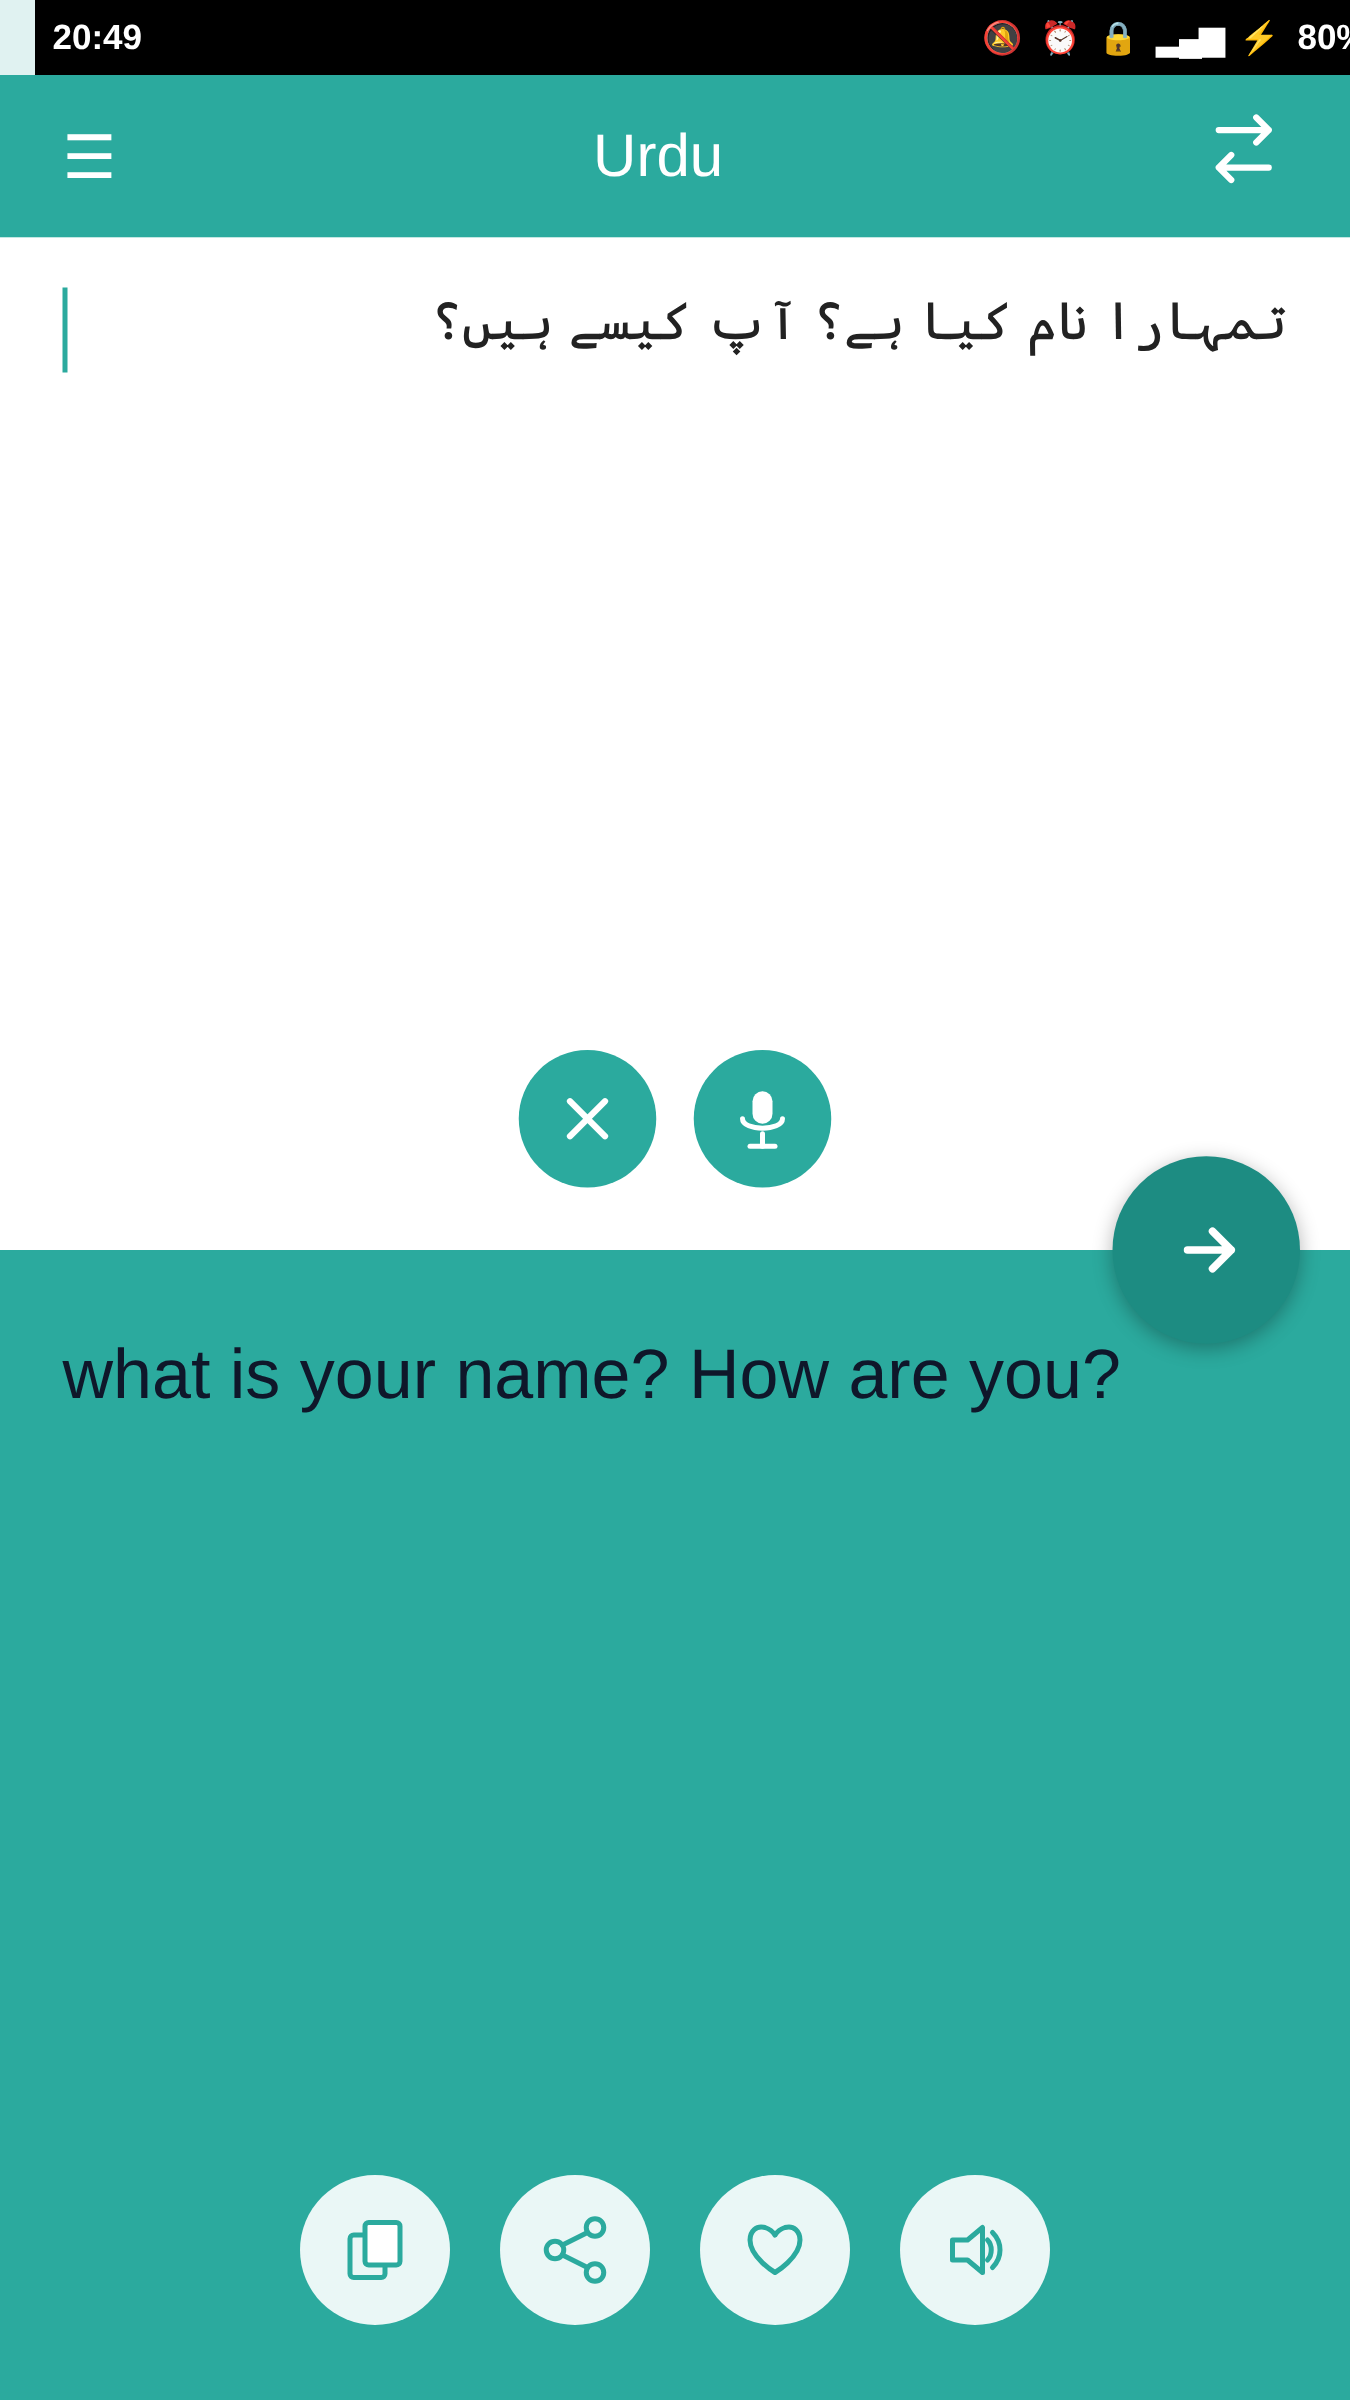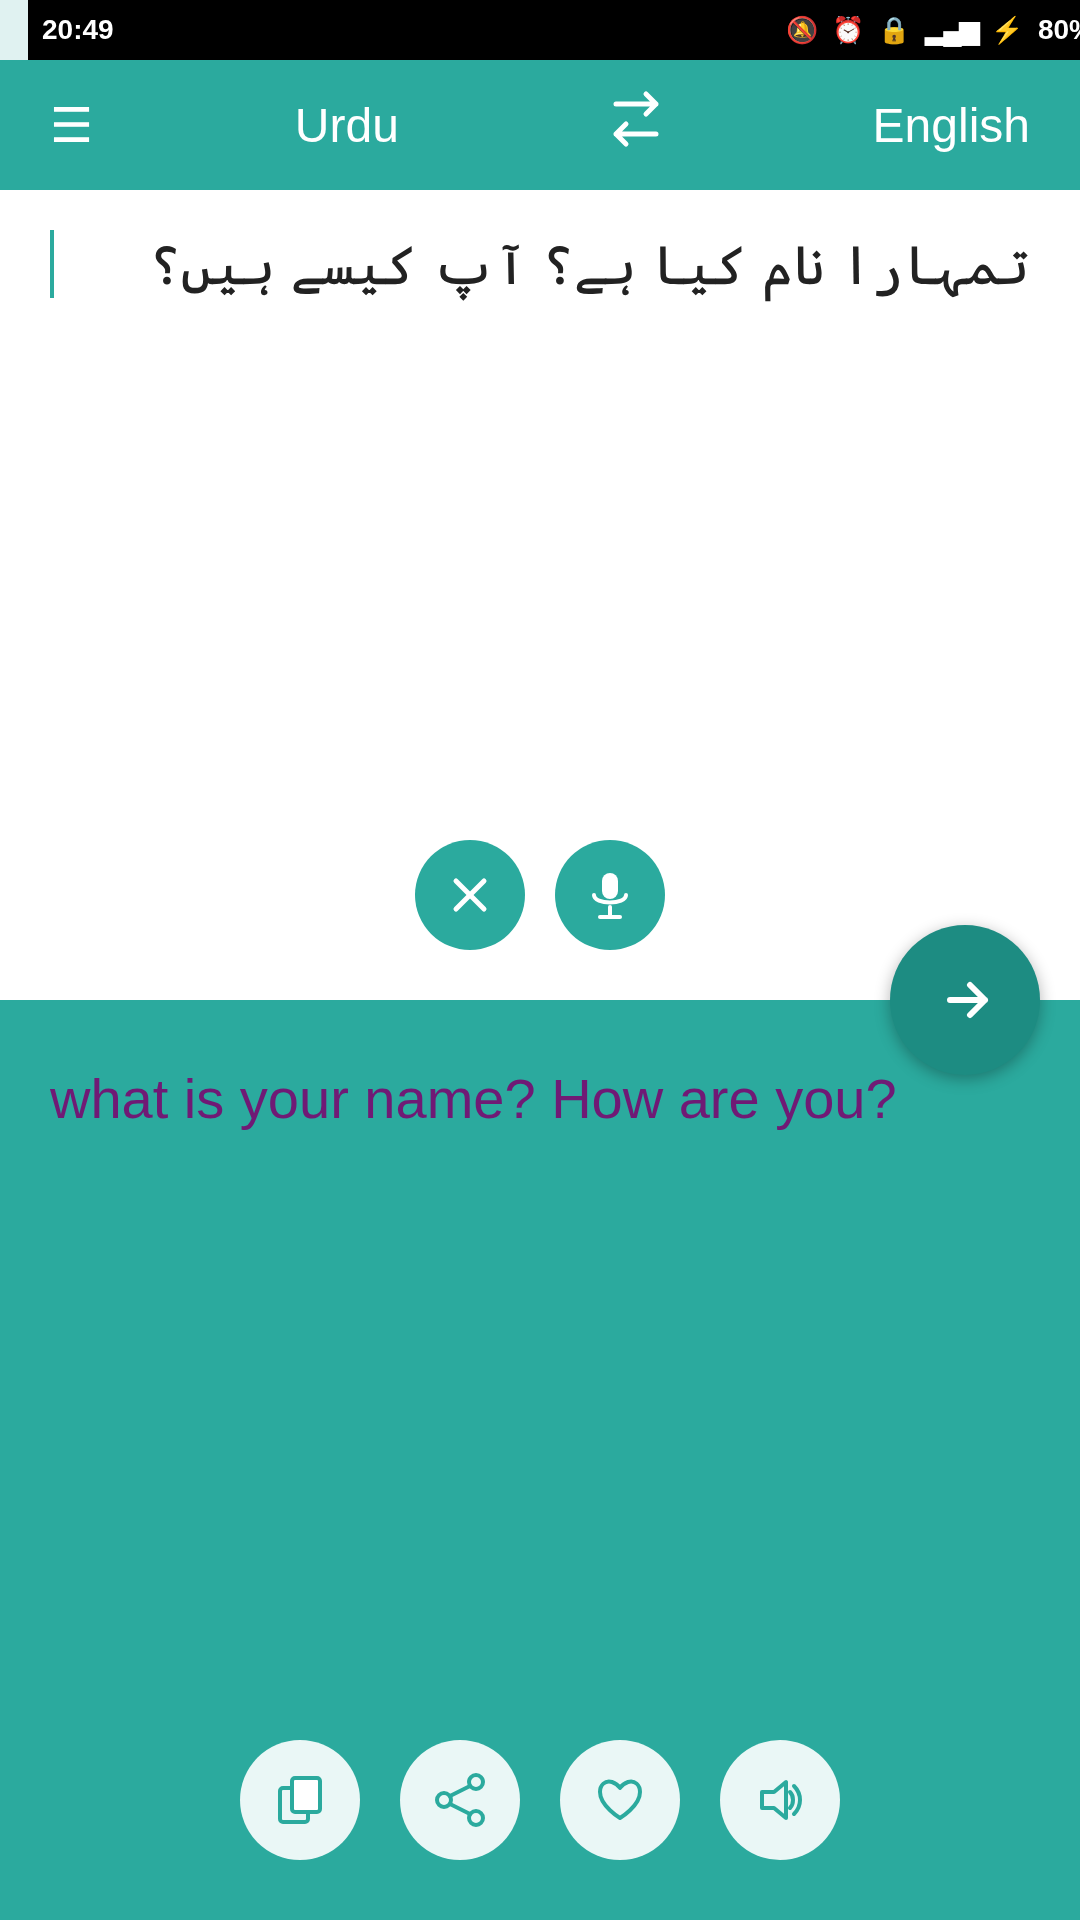--- a/index.html
+++ b/index.html
@@ -75,21 +75,21 @@
       align-items: flex-start;
     }
     .cursor {
       width: 4px;
       height: 68px;
       background: #2baa9e;
       margin-right: 6px;
       flex-shrink: 0;
     }
     .urdu-text {
-      font-size: 54px;
+      font-size: 42px;
       direction: rtl;
       text-align: right;
       width: 100%;
       line-height: 1.3;
       color: #222;
       font-family: 'Segoe UI', Tahoma, Arial, sans-serif;
     }
 
     .input-buttons {
       position: absolute;
@@ -139,21 +139,21 @@
       width: 100%;
       flex: 1;
       background: #2baa9e;
       position: relative;
       padding: 60px 50px 180px 50px;
       display: flex;
       flex-direction: column;
     }
     .translated-text {
       font-size: 56px;
-      color: #701a75;
+      color: #0f172a;
       font-weight: 400;
       line-height: 1.4;
     }
 
     .output-buttons {
       position: absolute;
       bottom: 60px;
       left: 50%;
       transform: translateX(-50%);
       display: flex;
@@ -211,21 +211,20 @@
   <div class="toolbar">
     <span class="toolbar-lang">☰</span>
     <span class="toolbar-lang">Urdu</span>
     <span class="toolbar-swap">
       
       <svg width="70" height="70" viewBox="0 0 70 70" fill="none" xmlns="http://www.w3.org/2000/svg">
         <path d="M15 20 L55 20 M55 20 L45 10 M55 20 L45 30" stroke="white" stroke-width="5" stroke-linecap="round" stroke-linejoin="round"></path>
         <path d="M55 50 L15 50 M15 50 L25 40 M15 50 L25 60" stroke="white" stroke-width="5" stroke-linecap="round" stroke-linejoin="round"></path>
       </svg>
     </span>
-    <span class="toolbar-lang">English</span>
   </div>
 
   <div class="input-area">
     <div class="input-cursor-line">
       <div class="cursor"></div>
       <div class="urdu-text">تمہارا نام کیا ہے؟ آپ کیسے ہیں؟</div>
     </div>
 
     <div class="input-buttons">
       <button class="circle-btn">

